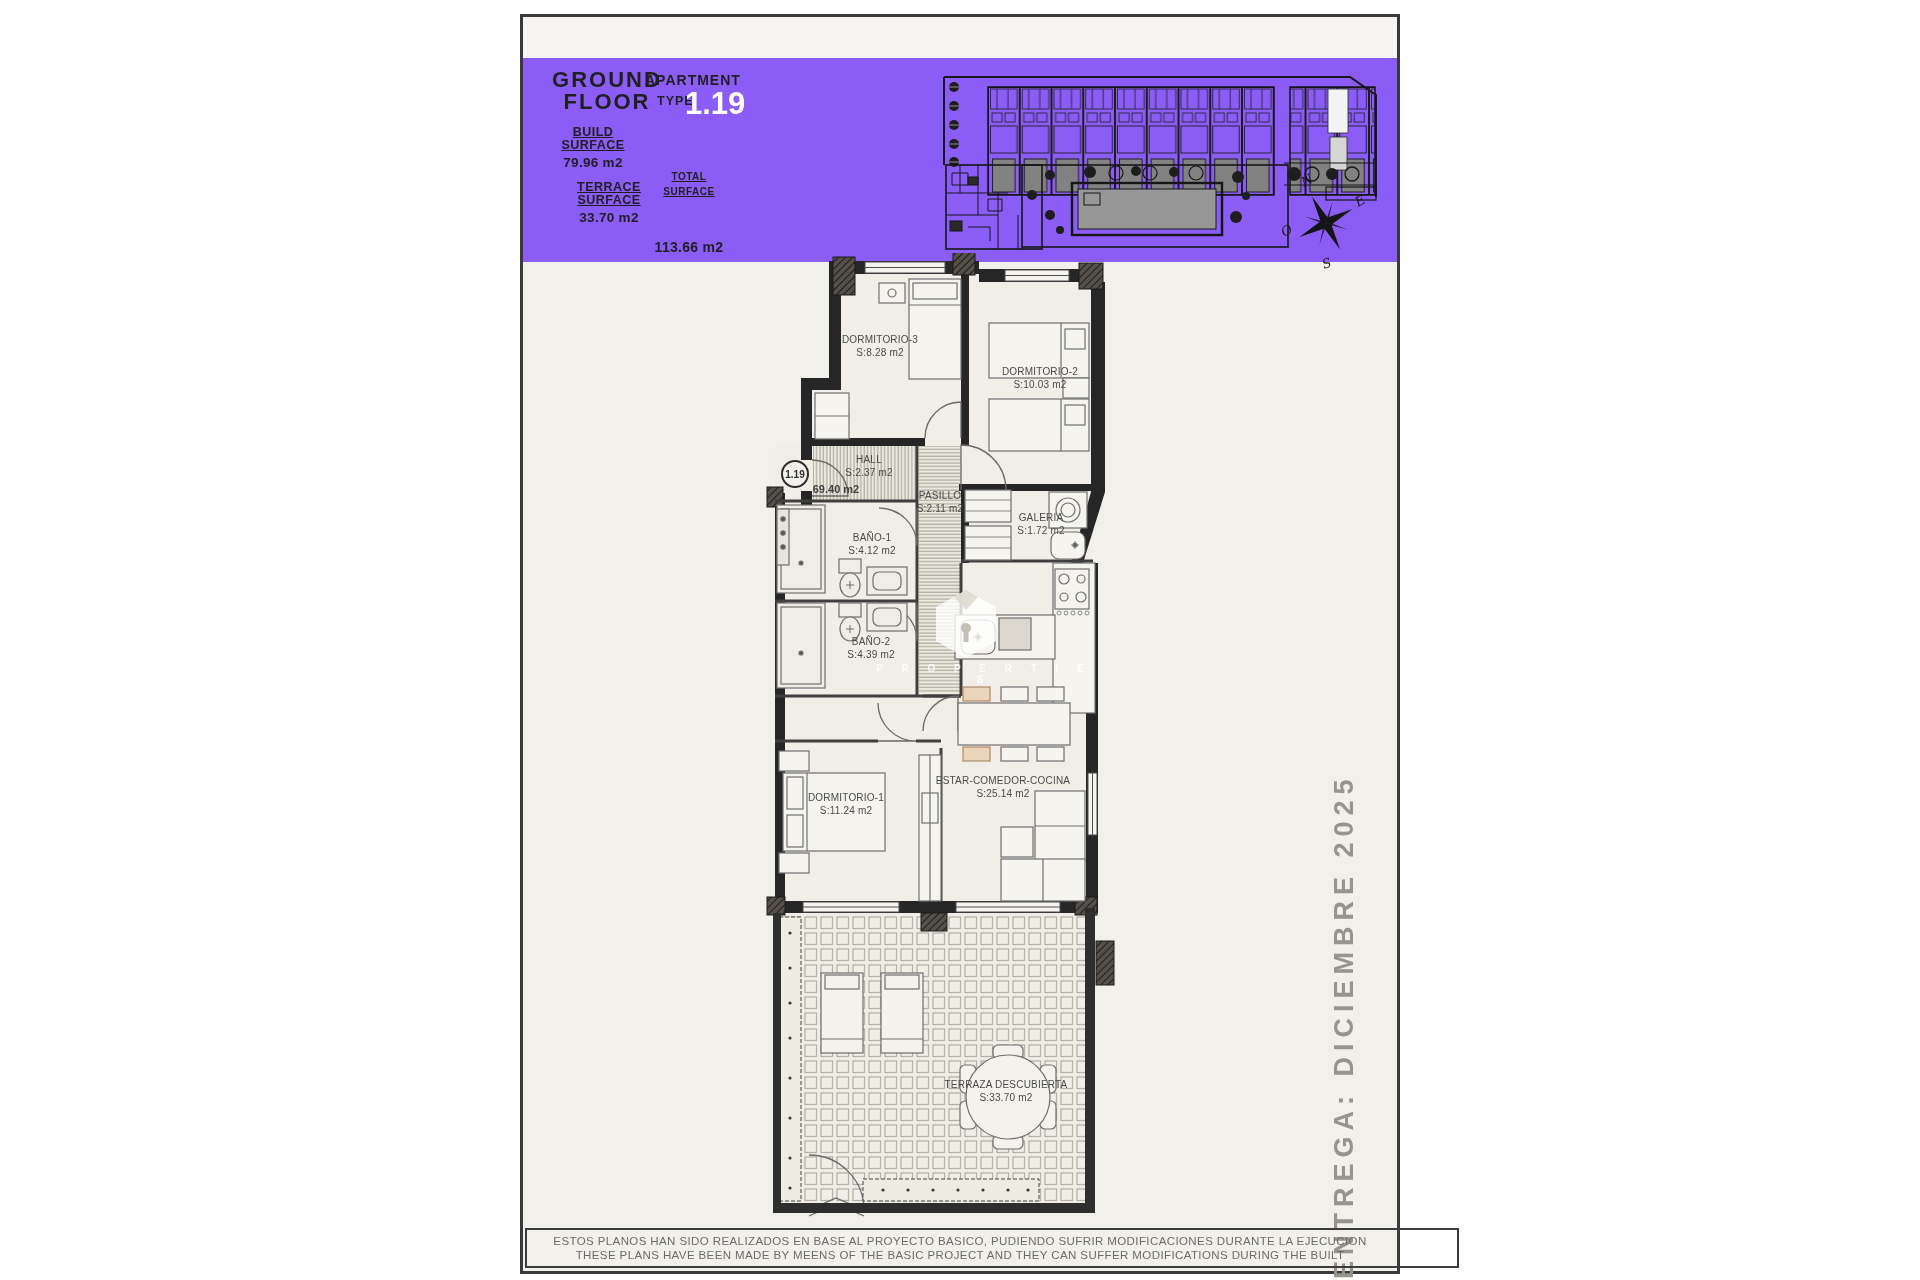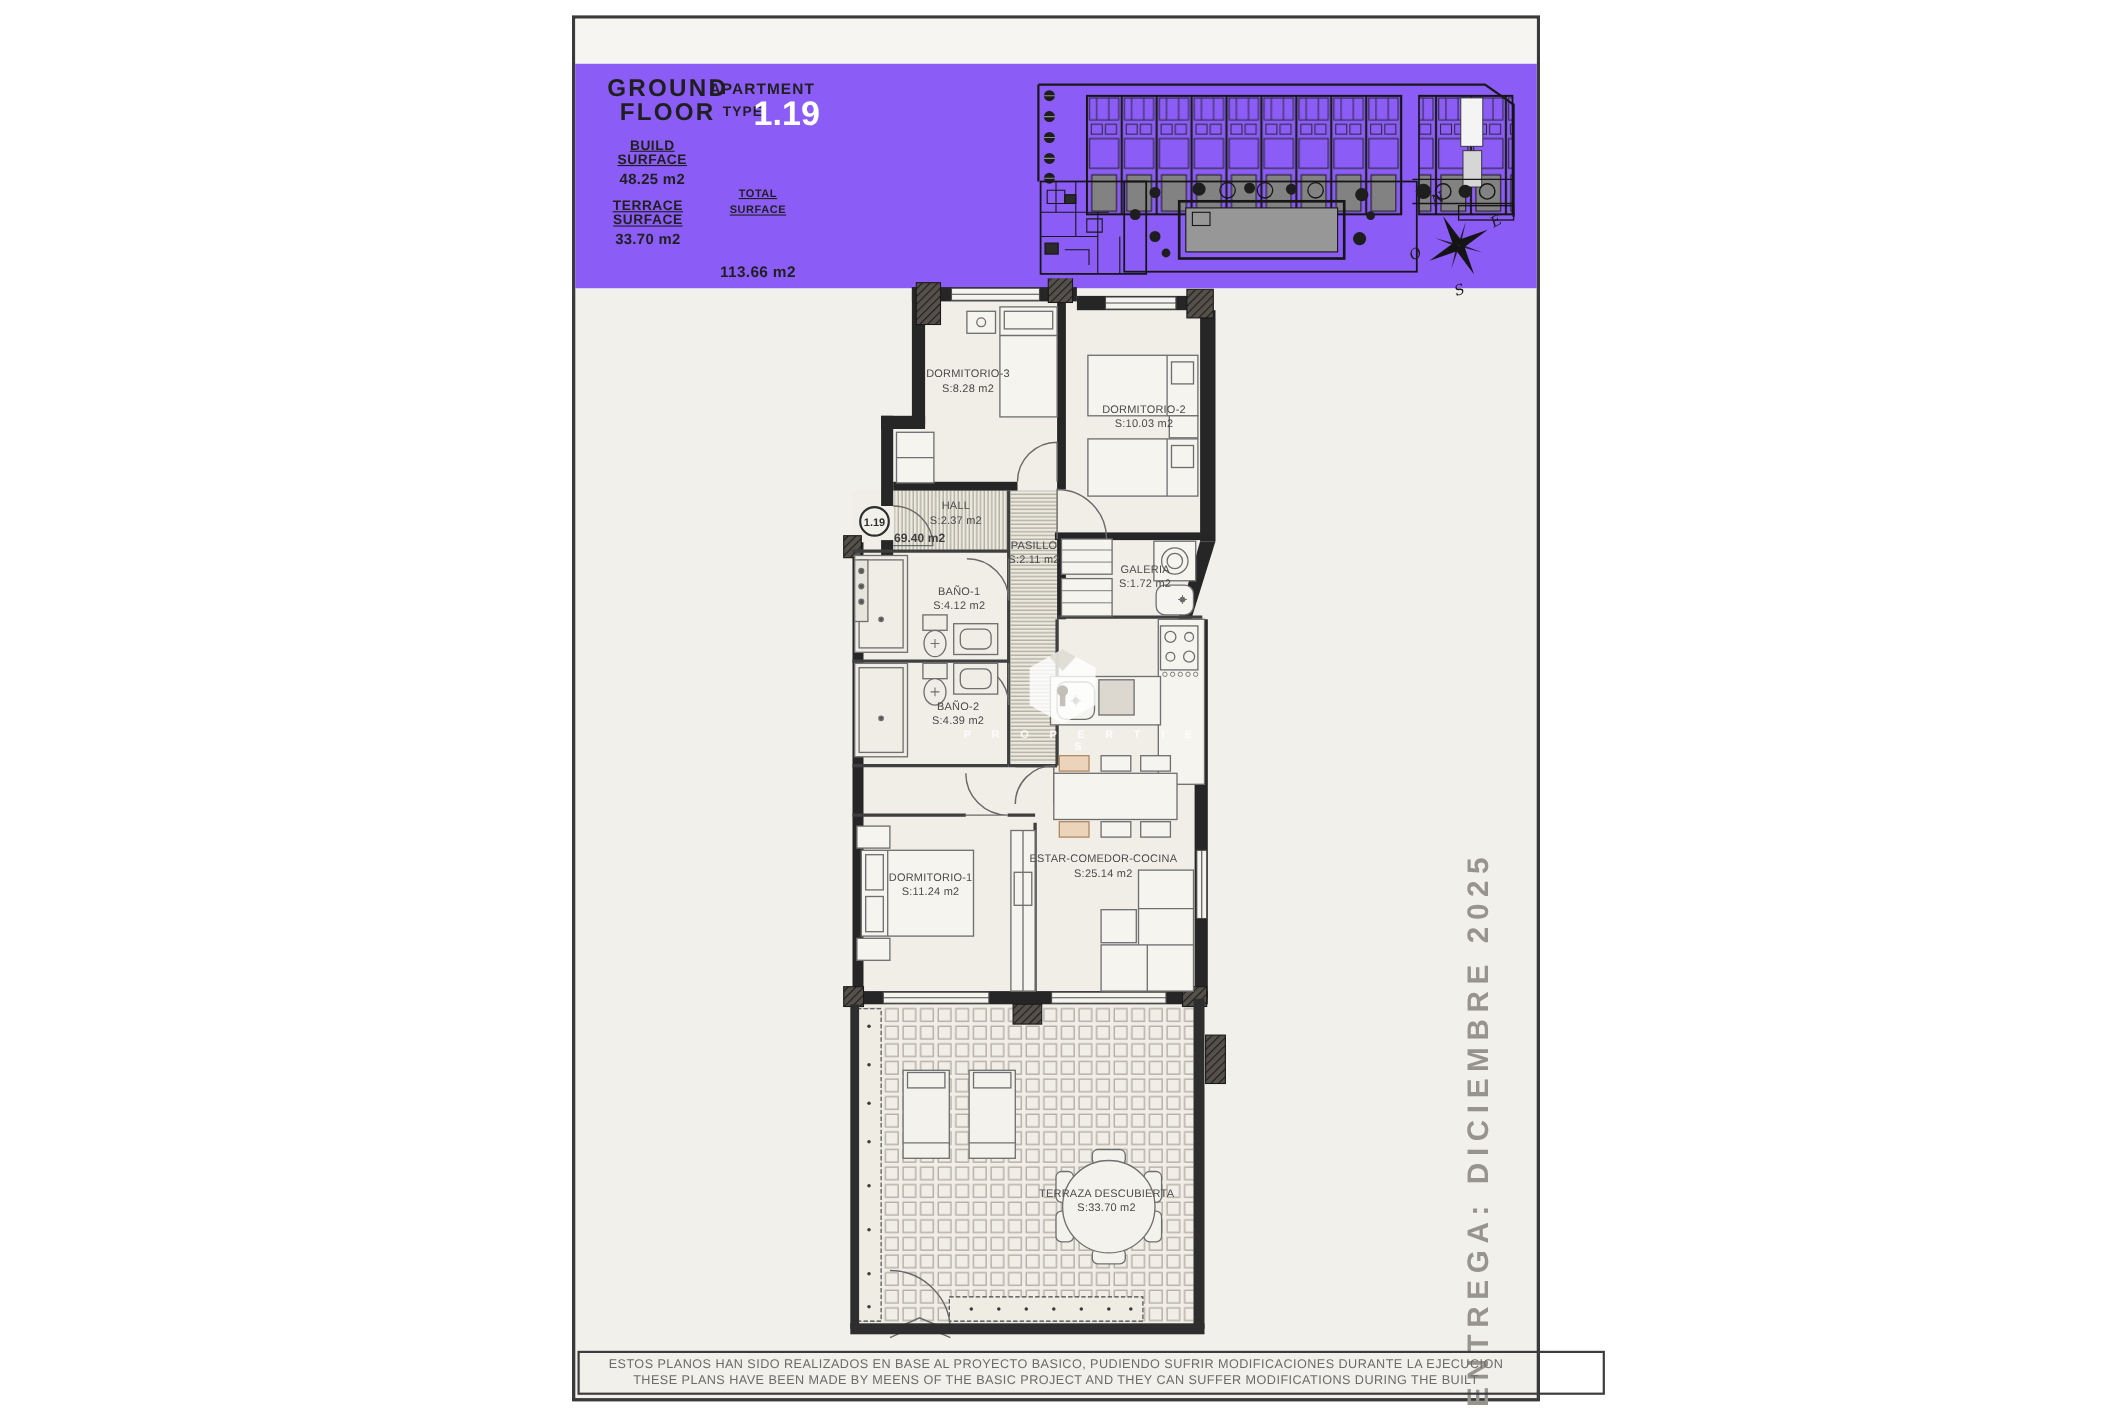--- a/index.html
+++ b/index.html
@@ -12,21 +12,21 @@
   .hdr-txt{color:#1f1f1f;}
   .ground{position:absolute;left:14px;top:11px;width:140px;text-align:center;
           font-size:22px;font-weight:bold;letter-spacing:2px;line-height:22px;}
   .apt-label{position:absolute;left:122px;top:14px;font-size:14px;font-weight:bold;letter-spacing:1px;}
   .apt-type{position:absolute;left:134px;top:36px;font-size:12.5px;font-weight:bold;letter-spacing:1px;}
   .apt-num{position:absolute;left:162px;top:28px;font-size:31px;color:#ffffff;font-weight:bold;}
   .sblock{position:absolute;text-align:center;font-weight:bold;}
   .sblock .lab{font-size:12.5px;line-height:13px;letter-spacing:.5px;white-space:pre-line;text-decoration:underline;}
   .sblock .val{font-size:13.5px;margin-top:3px;letter-spacing:.3px;}
   .build{left:12px;top:68px;width:116px;}
-  .terr{left:8px;top:123px;width:116px;}
+  .terr{left:28px;top:123px;width:116px;}
   .total{left:108px;top:112px;width:116px;}
   .total .lab{font-size:10px;line-height:14.5px;}
   .total .val{font-size:14px;margin-top:40px;}
   .siteplan{position:absolute;left:415px;top:7px;}
   .plan-svg{position:absolute;left:240px;top:236px;}
   .entrega{position:absolute;left:806px;top:752px;height:510px;width:36px;
            writing-mode:vertical-rl;transform:rotate(180deg);
            font-size:27px;font-weight:bold;letter-spacing:6px;color:#97938d;white-space:nowrap;}
   .footerbox{position:absolute;left:2px;top:1211px;width:866px;height:36px;
              border:2px solid #3c3c3c;display:flex;flex-direction:column;
@@ -48,21 +48,21 @@
   <div class="band">
     <div class="ground hdr-txt" style="white-space:pre-line;">GROUND
 FLOOR</div>
     <div class="apt-label hdr-txt">APARTMENT</div>
     <div class="apt-type hdr-txt">TYPE</div>
     <div class="apt-num">1.19</div>
 
     <div class="sblock build hdr-txt">
       <div class="lab">BUILD
 SURFACE</div>
-      <div class="val">48.25 m2</div>
+      <div class="val">79.96 m2</div>
     </div>
     <div class="sblock terr hdr-txt">
       <div class="lab">TERRACE
 SURFACE</div>
       <div class="val">33.70 m2</div>
     </div>
     <div class="sblock total hdr-txt">
       <div class="lab">TOTAL
 SURFACE</div>
       <div class="val">113.66 m2</div>

